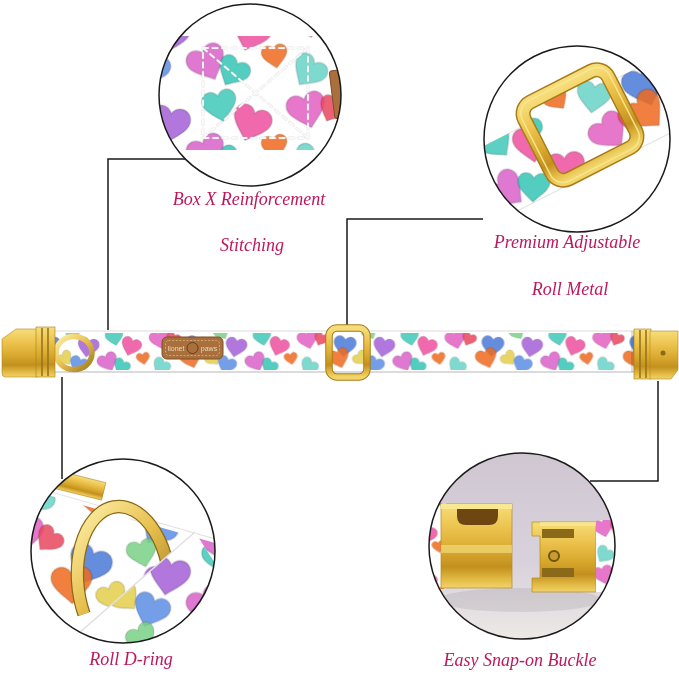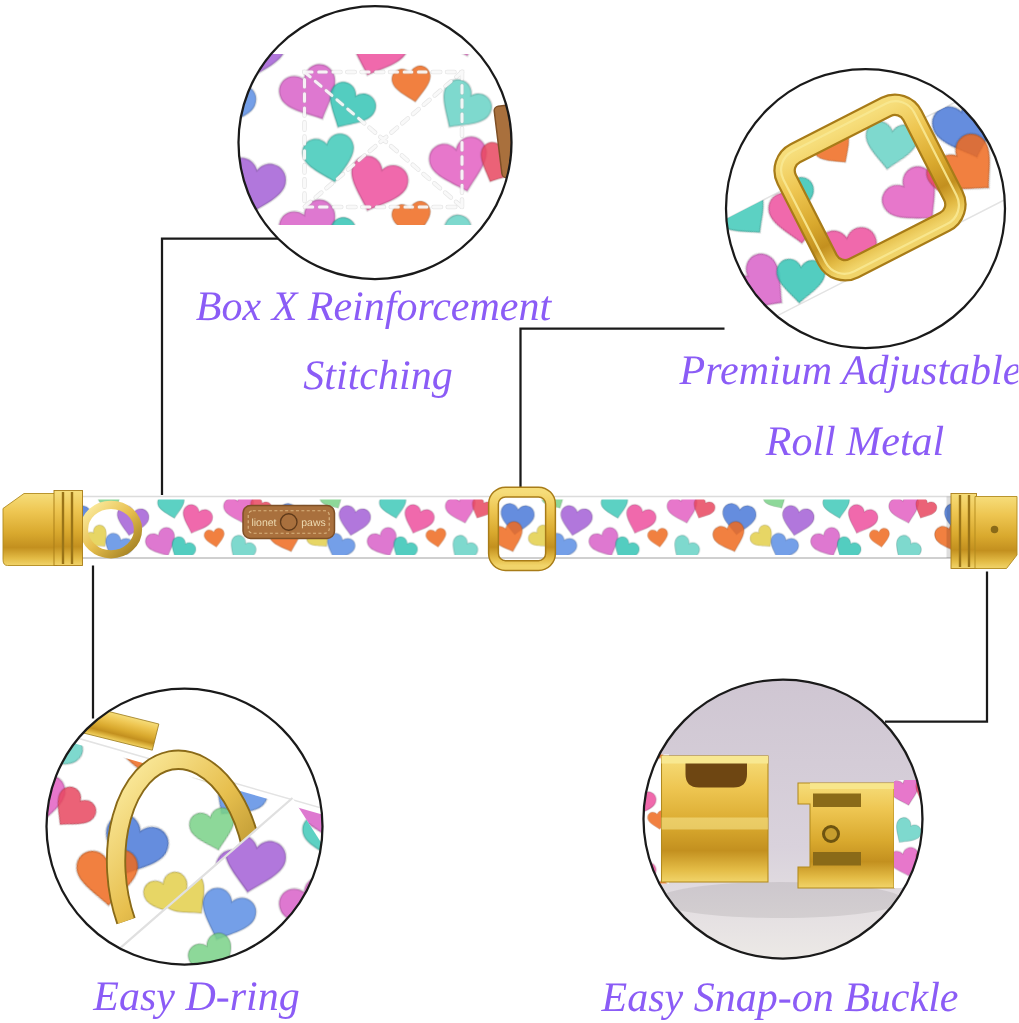--- a/index.html
+++ b/index.html
@@ -1,19 +1,19 @@
 <!DOCTYPE html>
 <html><head>
 <meta charset="utf-8">
 <style>
   html,body{margin:0;padding:0;background:#ffffff;}
   .canvas{position:relative;width:679px;height:682px;background:#fff;overflow:hidden;
           font-family:"Liberation Serif", serif;}
   .callout-label{position:absolute;transform:translateX(-50%);font-style:italic;
-                 font-size:28px;color:#8b5cf6;white-space:nowrap;}
+                 font-size:18px;color:#be185d;white-space:nowrap;}
 </style>
 </head>
 <body>
 
 <div class="canvas">
 <svg width="679" height="682" viewBox="0 0 679 682">
   <defs>
     <path id="hp" d="M10,18 C6,14 0,10 0,5.5 C0,2 2.5,0 5.2,0 C7.2,0 9,1.2 10,3 C11,1.2 12.8,0 14.8,0 C17.5,0 20,2 20,5.5 C20,10 14,14 10,18 Z"></path>
     <g id="heartset" stroke="#000000" stroke-opacity="0.13" stroke-width="0.8">
       <use href="#hp" fill="#e35fc2" transform="translate(0,4) rotate(-15) scale(0.9)"></use>
@@ -204,15 +204,15 @@
       <rect x="596" y="520" width="18" height="72" fill="url(#ph)"></rect>
     </g>
     <circle cx="522" cy="546" r="93" fill="none" stroke="#1a1a1a" stroke-width="1.5"></circle>
   </g>
 </svg>
 
 <div class="callout-label" style="left:249px;top:189px;">Box X Reinforcement</div>
 <div class="callout-label" style="left:567px;top:232px;">Premium Adjustable</div>
 <div class="callout-label" style="left:252px;top:235px;">Stitching</div>
 <div class="callout-label" style="left:570px;top:279px;">Roll Metal</div>
-<div class="callout-label" style="left:131px;top:649px;">Easy D-ring</div>
+<div class="callout-label" style="left:131px;top:649px;">Roll D-ring</div>
 <div class="callout-label" style="left:520px;top:650px;">Easy Snap-on Buckle</div>
 </div>
 
 </body></html>

